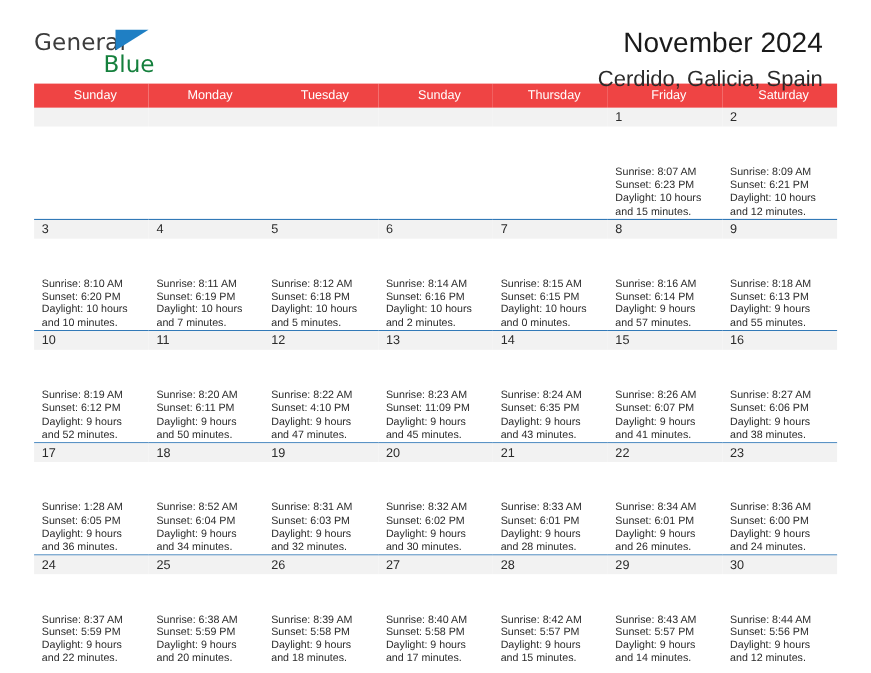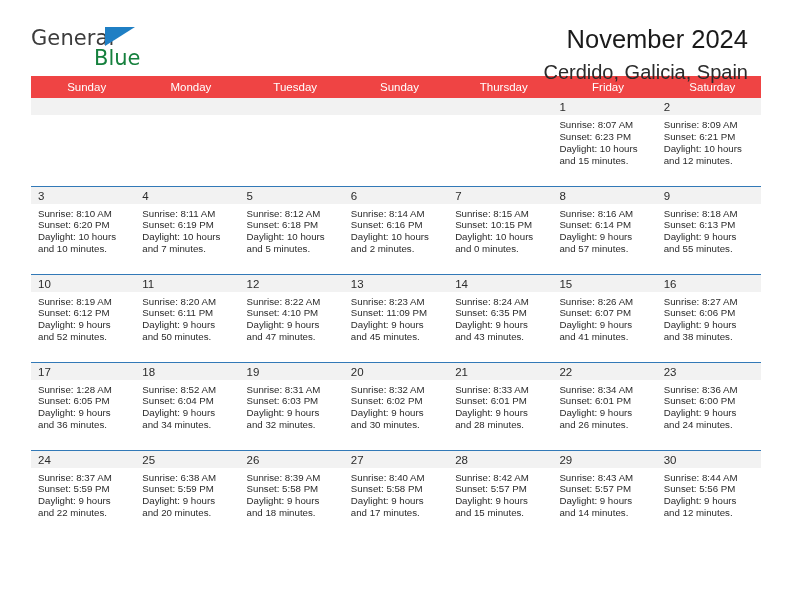--- a/index.html
+++ b/index.html
@@ -119,20 +119,21 @@
     box-sizing: border-box;
     font-size: 11.5px;
     color: #2b2b2b;
     line-height: 14px;
   }
   .day-info {
     padding: 4px 6px 0 7px;
     font-size: 9.7px;
     line-height: 11.9px;
     color: #2b2b2b;
+    margin-top: 32px;
   }
   .day-info div {
     white-space: nowrap;
   }
 </style>
 </head>
 <body>
 
 <div class="page">
 
@@ -256,21 +257,21 @@
                 <div>Daylight: 10 hours</div>
                 <div>and 2 minutes.</div>
               </div>
             </div>
           </td>
           <td>
             <div class="daycell">
               <div class="day-number-bar">7</div>
               <div class="day-info">
                 <div>Sunrise: 8:15 AM</div>
-                <div>Sunset: 10:15 PM</div>
+                <div>Sunset: 6:15 PM</div>
                 <div>Daylight: 10 hours</div>
                 <div>and 0 minutes.</div>
               </div>
             </div>
           </td>
           <td>
             <div class="daycell">
               <div class="day-number-bar">8</div>
               <div class="day-info">
                 <div>Sunrise: 8:16 AM</div>

